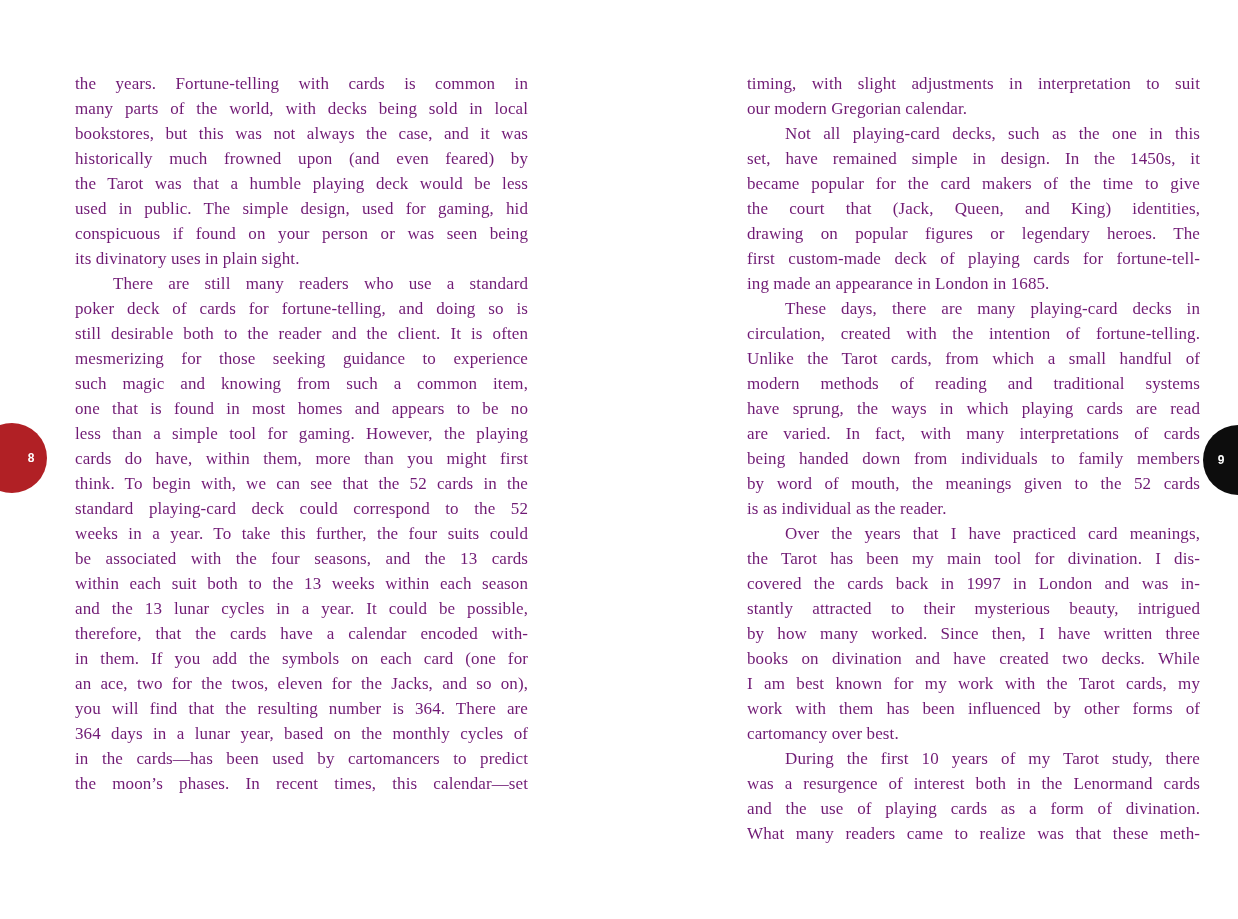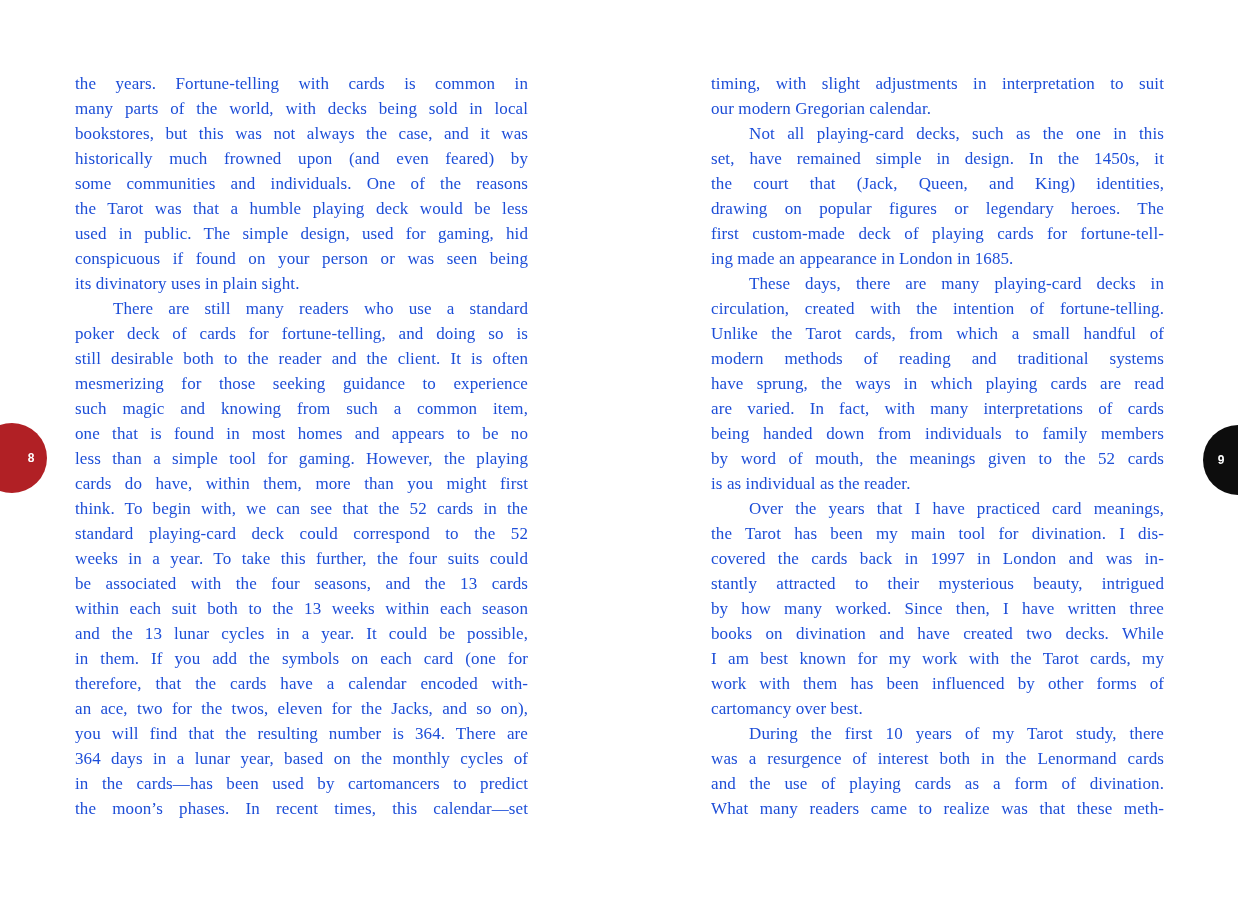--- a/index.html
+++ b/index.html
@@ -10,27 +10,27 @@
     background: #ffffff;
     overflow: hidden;
     font-family: "Liberation Serif", serif;
   }
   .spread { position: absolute; inset: 0; }
 
   .col {
     position: absolute;
     top: 71px;
     width: 453px;
-    color: #1d4ed8;
+    color: #701a75;
     font-size: 17px;
     line-height: 25px;
     letter-spacing: 0.1px;
   }
   .col-left  { left: 75px; }
-  .col-right { left: 711px; }
+  .col-right { left: 747px; }
 
   .para { margin: 0; }
   .line {
     text-align: justify;
     text-align-last: justify;
     text-justify: inter-word;
     height: 25px;
     overflow: visible;
     white-space: normal;
   }
@@ -63,59 +63,59 @@
 <body>
 
 <div class="spread">
 
   <div class="col col-left">
       <div class="para">
         <div class="line">the years. Fortune-telling with cards is common in</div>
         <div class="line">many parts of the world, with decks being sold in local</div>
         <div class="line">bookstores, but this was not always the case, and it was</div>
         <div class="line">historically much frowned upon (and even feared) by</div>
-        <div class="line">some communities and individuals. One of the reasons</div>
         <div class="line">the Tarot was that a humble playing deck would be less</div>
         <div class="line">used in public. The simple design, used for gaming, hid</div>
         <div class="line">conspicuous if found on your person or was seen being</div>
         <div class="line endline">its divinatory uses in plain sight.</div>
       </div>
       <div class="para">
         <div class="line indent">There are still many readers who use a standard</div>
         <div class="line">poker deck of cards for fortune-telling, and doing so is</div>
         <div class="line">still desirable both to the reader and the client. It is often</div>
         <div class="line">mesmerizing for those seeking guidance to experience</div>
         <div class="line">such magic and knowing from such a common item,</div>
         <div class="line">one that is found in most homes and appears to be no</div>
         <div class="line">less than a simple tool for gaming. However, the playing</div>
         <div class="line">cards do have, within them, more than you might first</div>
         <div class="line">think. To begin with, we can see that the 52 cards in the</div>
         <div class="line">standard playing-card deck could correspond to the 52</div>
         <div class="line">weeks in a year. To take this further, the four suits could</div>
         <div class="line">be associated with the four seasons, and the 13 cards</div>
         <div class="line">within each suit both to the 13 weeks within each season</div>
         <div class="line">and the 13 lunar cycles in a year. It could be possible,</div>
+        <div class="line">therefore, that the cards have a calendar encoded with-</div>
         <div class="line">in them. If you add the symbols on each card (one for</div>
-        <div class="line">therefore, that the cards have a calendar encoded with-</div>
         <div class="line">an ace, two for the twos, eleven for the Jacks, and so on),</div>
         <div class="line">you will find that the resulting number is 364. There are</div>
         <div class="line">364 days in a lunar year, based on the monthly cycles of</div>
         <div class="line">in the cards—has been used by cartomancers to predict</div>
         <div class="line">the moon’s phases. In recent times, this calendar—set</div>
       </div>
     </div>
 
   <div class="col col-right">
       <div class="para">
         <div class="line">timing, with slight adjustments in interpretation to suit</div>
         <div class="line endline">our modern Gregorian calendar.</div>
       </div>
       <div class="para">
         <div class="line indent">Not all playing-card decks, such as the one in this</div>
         <div class="line">set, have remained simple in design. In the 1450s, it</div>
+        <div class="line">became popular for the card makers of the time to give</div>
         <div class="line">the court that (Jack, Queen, and King) identities,</div>
         <div class="line">drawing on popular figures or legendary heroes. The</div>
         <div class="line">first custom-made deck of playing cards for fortune-tell-</div>
         <div class="line endline">ing made an appearance in London in 1685.</div>
       </div>
       <div class="para">
         <div class="line indent">These days, there are many playing-card decks in</div>
         <div class="line">circulation, created with the intention of fortune-telling.</div>
         <div class="line">Unlike the Tarot cards, from which a small handful of</div>
         <div class="line">modern methods of reading and traditional systems</div>

